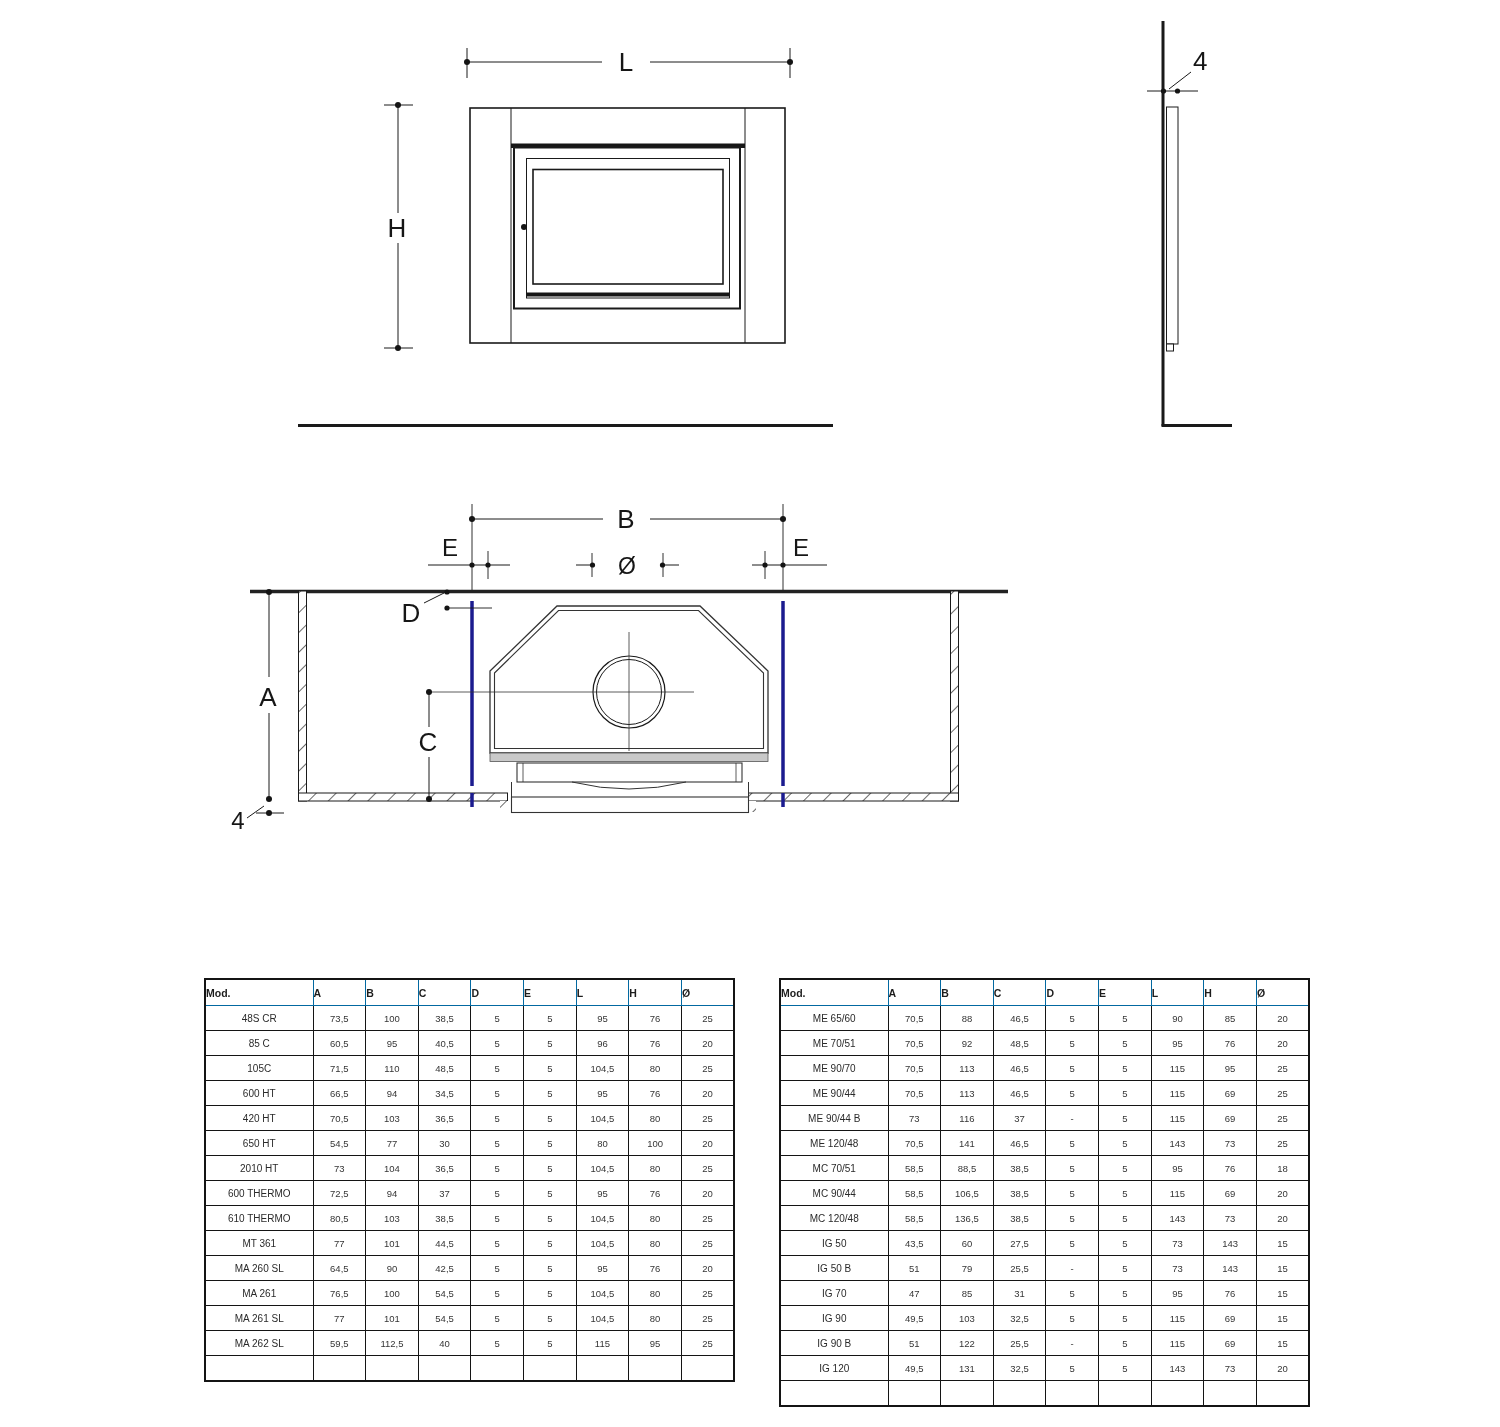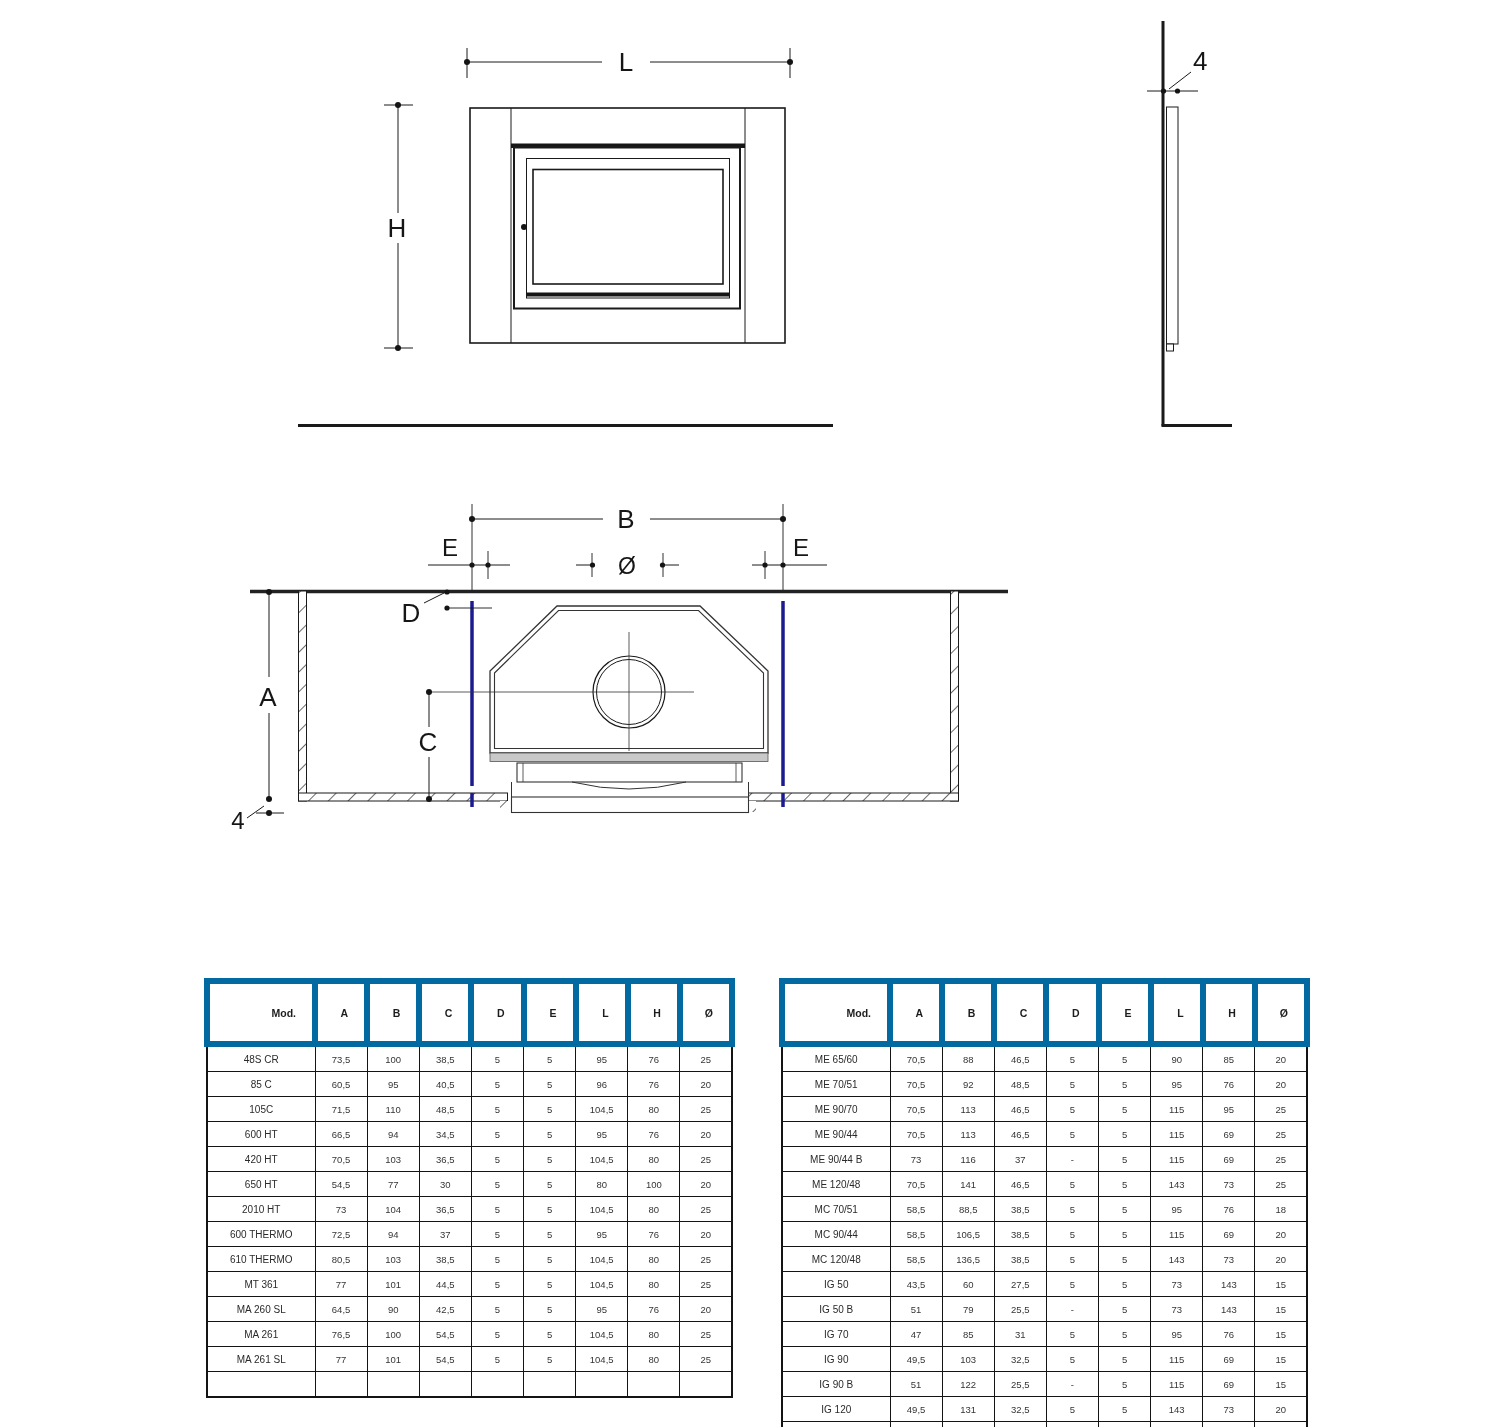--- a/index.html
+++ b/index.html
@@ -5,21 +5,21 @@
   html,body{margin:0;padding:0;background:#ffffff;}
   #screen{position:relative;width:1500px;height:1427px;overflow:hidden;background:#fff;
           font-family:"Liberation Sans",sans-serif;}
   #drawing{position:absolute;left:0;top:0;}
   .dimtext{font-family:"Liberation Sans",sans-serif;fill:#161616;}
   .tbl-wrap{position:absolute;}
   #table-left{left:204px;top:978px;}
   #table-right{left:779px;top:978px;}
   table.spec{border-collapse:collapse;table-layout:fixed;width:531px;
              border:2px solid #141414;background:#fff;}
-  table.spec th{border:6px solid #0369a1;height:25px;padding:16px;text-align:right;
+  table.spec th{border:1px solid #0369a1;height:25px;padding:0;text-align:left;
                 font-size:10.5px;font-weight:bold;color:#1c1c1c;}
   table.spec td{border:1px solid #141414;height:24px;padding:0;text-align:center;
                 font-size:9.5px;color:#353535;overflow:hidden;white-space:nowrap;}
   table.spec td.model{font-size:10px;color:#2a2a2a;}
   table.spec tr.cut td{border-bottom:none;}
 </style>
 </head>
 <body>
 
 <div id="screen">
@@ -344,20 +344,31 @@
             <td class="model">MA 261 SL</td>
             <td>77</td>
             <td>101</td>
             <td>54,5</td>
             <td>5</td>
             <td>5</td>
             <td>104,5</td>
             <td>80</td>
             <td>25</td>
           </tr>
+          <tr>
+            <td class="model">MA 262 SL</td>
+            <td>59,5</td>
+            <td>112,5</td>
+            <td>40</td>
+            <td>5</td>
+            <td>5</td>
+            <td>115</td>
+            <td>95</td>
+            <td>25</td>
+          </tr>
           <tr class="cut">
             <td></td>
             <td></td>
             <td></td>
             <td></td>
             <td></td>
             <td></td>
             <td></td>
             <td></td>
             <td></td>

